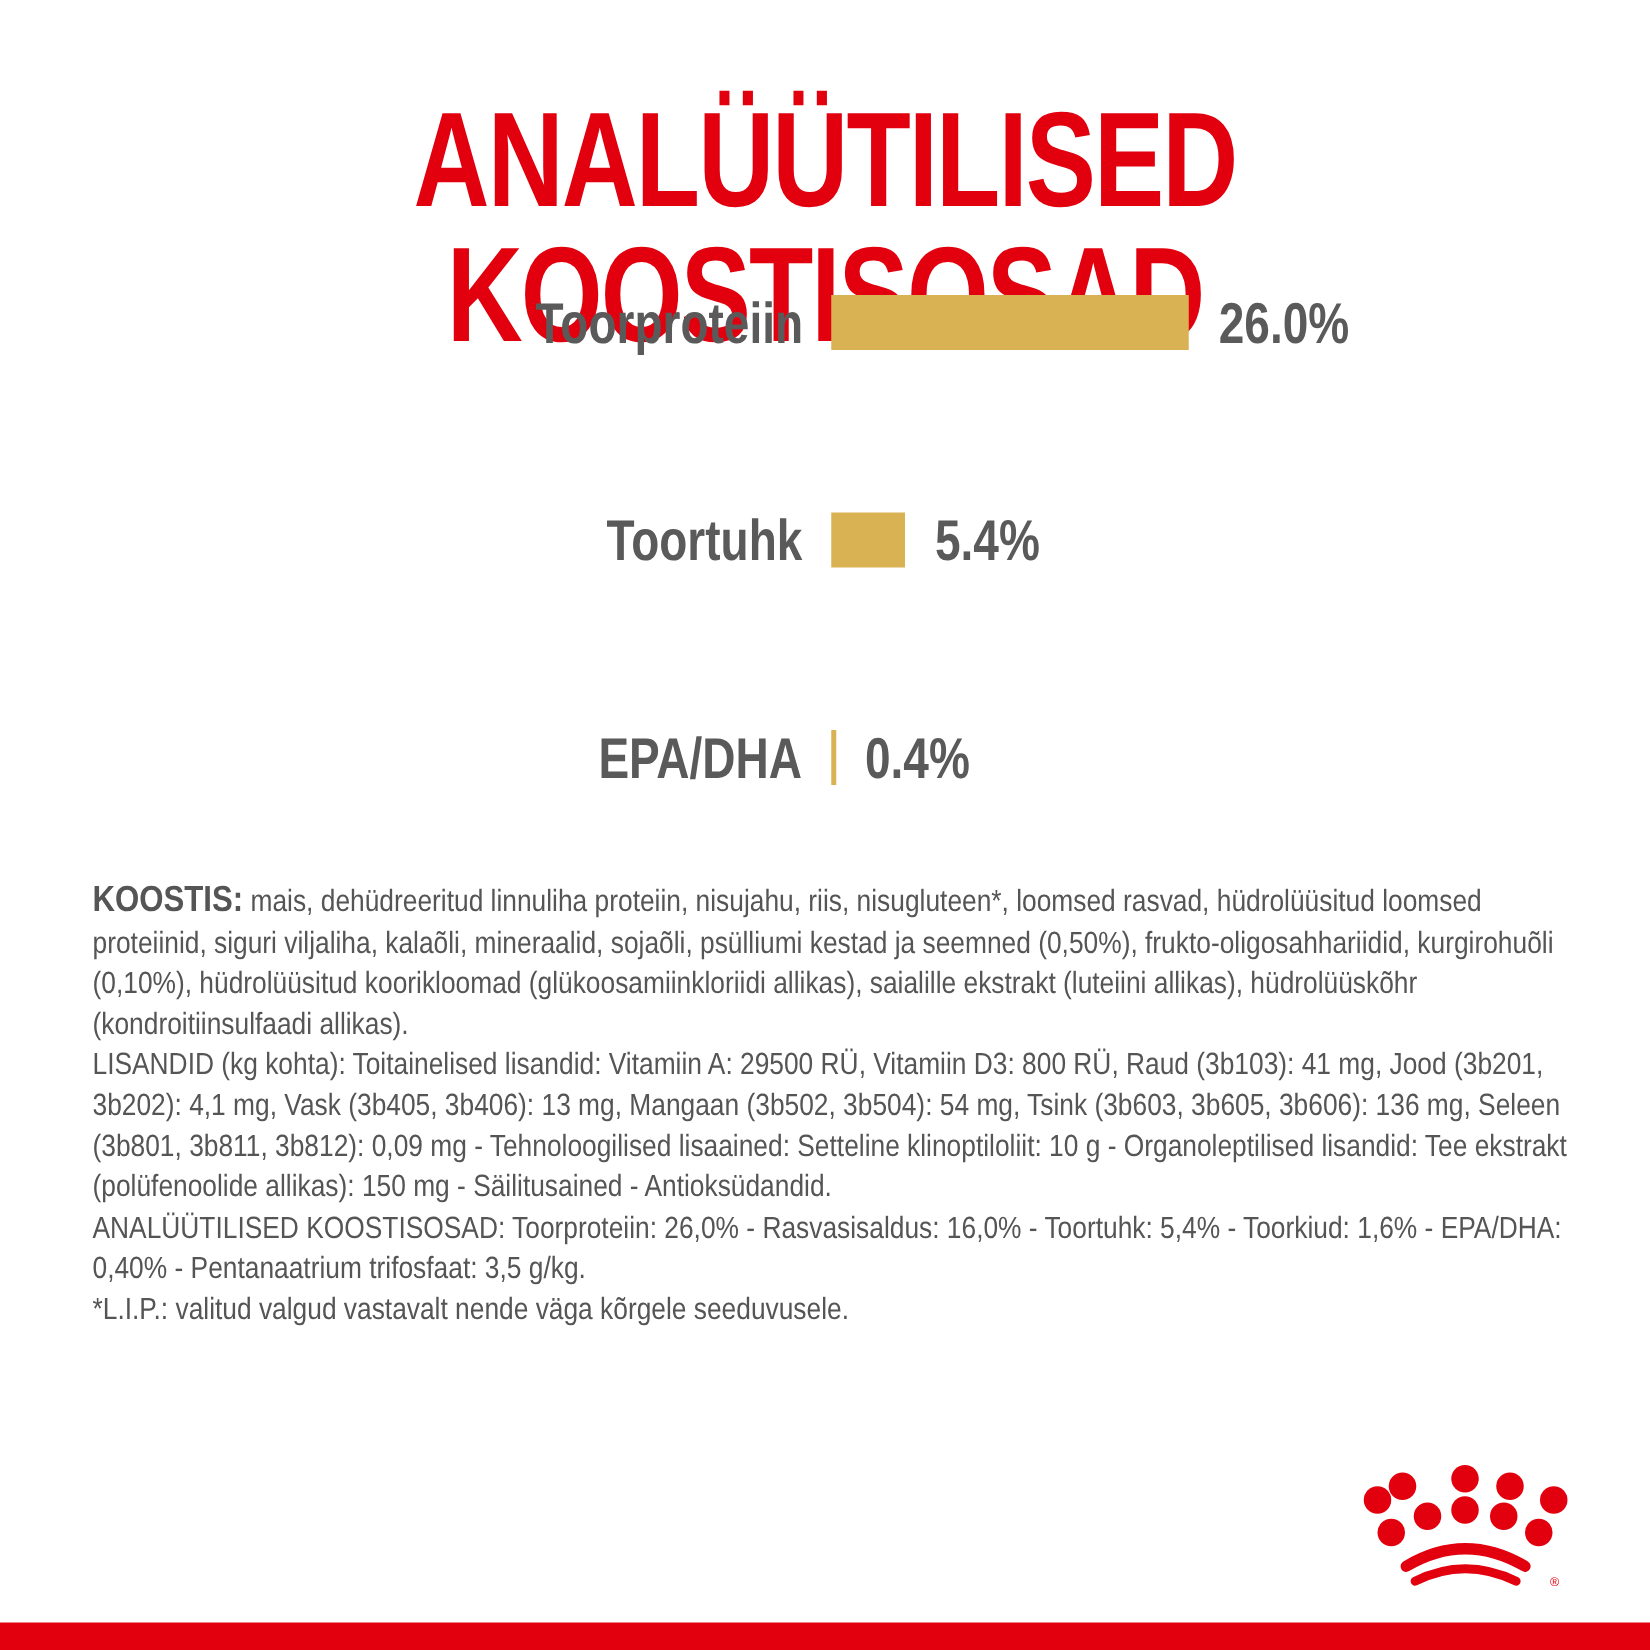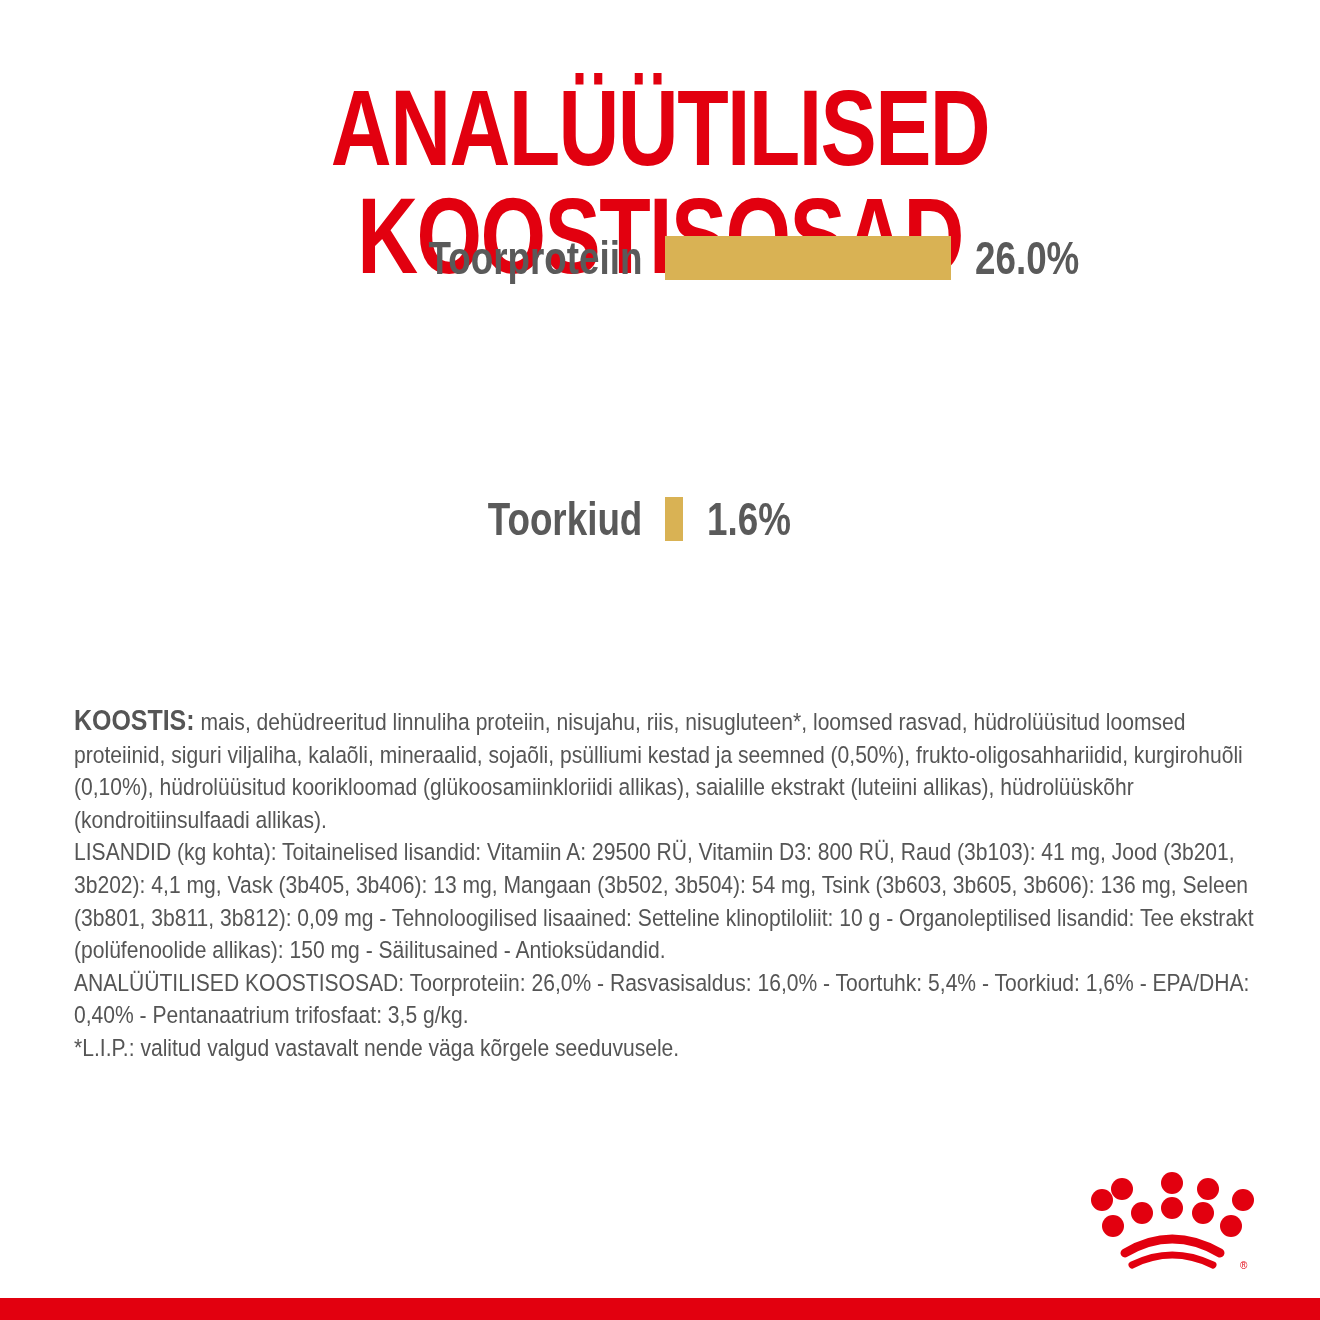--- a/index.html
+++ b/index.html
@@ -40,24 +40,29 @@
 <body>
 
 <div class="title">ANALÜÜTILISED KOOSTISOSAD</div>
 
 <div class="chart">
   <div class="row" style="top:236px">
     <span class="label">Toorproteiin</span>
     <div class="bar" style="width:286px"></div>
     <span class="value" style="left:975px">26.0%</span>
   </div>
-  <div class="row" style="top:497px">
-    <span class="label">Toorkiud</span>
-    <div class="bar" style="width:18px"></div>
-    <span class="value" style="left:707px">1.6%</span>
+  <div class="row" style="top:410px">
+    <span class="label">Toortuhk</span>
+    <div class="bar" style="width:59px"></div>
+    <span class="value" style="left:748px">5.4%</span>
+  </div>
+  <div class="row" style="top:584px">
+    <span class="label">EPA/DHA</span>
+    <div class="bar" style="width:4px"></div>
+    <span class="value" style="left:692px">0.4%</span>
   </div>
 </div>
 
 <div class="text-block">
   <p><span class="kw">KOOSTIS:</span><span> mais, dehüdreeritud linnuliha proteiin, nisujahu, riis, nisugluteen*, loomsed rasvad, hüdrolüüsitud loomsed proteiinid, siguri viljaliha, kalaõli, mineraalid, sojaõli, psülliumi kestad ja seemned (0,50%), frukto-oligosahhariidid, kurgirohuõli (0,10%), hüdrolüüsitud koorikloomad (glükoosamiinkloriidi allikas), saialille ekstrakt (luteiini allikas), hüdrolüüskõhr (kondroitiinsulfaadi allikas).</span></p>
   <p>LISANDID (kg kohta): Toitainelised lisandid: Vitamiin A: 29500 RÜ, Vitamiin D3: 800 RÜ, Raud (3b103): 41 mg, Jood (3b201, 3b202): 4,1 mg, Vask (3b405, 3b406): 13 mg, Mangaan (3b502, 3b504): 54 mg, Tsink (3b603, 3b605, 3b606): 136 mg, Seleen (3b801, 3b811, 3b812): 0,09 mg - Tehnoloogilised lisaained: Setteline klinoptiloliit: 10 g - Organoleptilised lisandid: Tee ekstrakt (polüfenoolide allikas): 150 mg - Säilitusained - Antioksüdandid.</p>
   <p>ANALÜÜTILISED KOOSTISOSAD: Toorproteiin: 26,0% - Rasvasisaldus: 16,0% - Toortuhk: 5,4% - Toorkiud: 1,6% - EPA/DHA: 0,40% - Pentanaatrium trifosfaat: 3,5 g/kg.</p>
   <p>*L.I.P.: valitud valgud vastavalt nende väga kõrgele seeduvusele.</p>
 </div>
 

